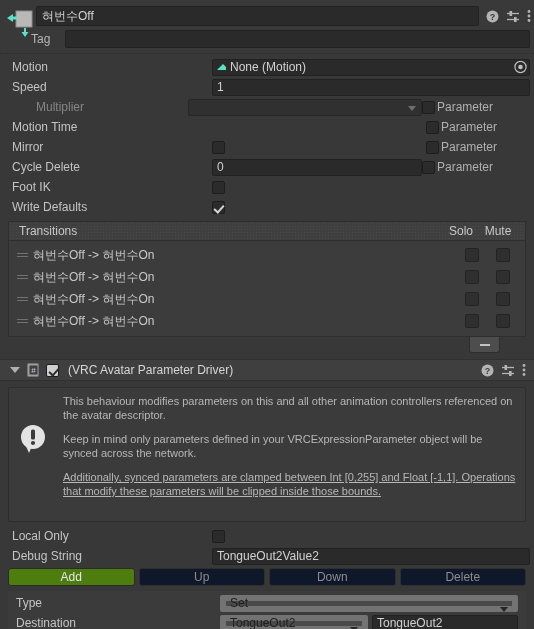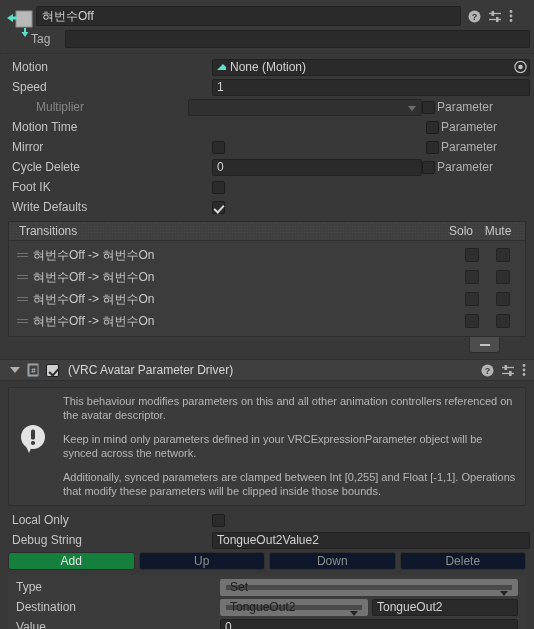--- a/index.html
+++ b/index.html
@@ -22,21 +22,21 @@
     height: 54px;
     background: #393939;
     position: relative;
     border-bottom: 1px dotted #2b2b2b;
   }
   .state-icon {
     position: absolute; left: 6px; top: 6px;
     width: 30px; height: 32px;
   }
   .name-row {
-    position: absolute; left: 36px; top: 5px; right: 18px; height: 22px;
+    position: absolute; left: 36px; top: 5px; right: 0; height: 22px;
     display: flex; align-items: center;
   }
   .name-field {
     flex: 1; height: 20px;
     background: #2a2a2a;
     border: 1px solid #212121;
     border-radius: 2px;
     color: #d2d2d2;
     font-size: 12px;
     padding: 0 5px;
@@ -170,31 +170,31 @@
   .helpbox {
     margin: 6px 8px 0 8px; background: #3b3b3b;
     border: 1px solid #2e2e2e; border-radius: 2px;
     padding: 6px 8px 7px 8px; position: relative;
     display: flex; gap: 12px;
   }
   .help-ic { width: 34px; flex: none; position: relative; }
   .help-ic svg { position: absolute; left: 3px; top: 30px; }
   .help-txt { flex: 1; font-size: 11px; line-height: 14px; color: #b7b7b7; }
   .help-txt p { margin-bottom: 10px; }
-  .help-txt p:last-child { margin-bottom: 0; }
+  .help-txt p:last-child { margin-bottom: 16px; text-decoration: underline; }
 
   
   .bottom { margin-top: 4px; }
   .btn-row { display: flex; gap: 4px; padding: 2px 8px 0 8px; height: 22px; }
   .btn {
     flex: 1; height: 18px; border-radius: 3px;
     display: flex; align-items: center; justify-content: center;
     font-size: 12px; border: 1px solid #2e2e2e;
   }
-  .btn.active { background: #15803d; color: #e6e6e6; border-color: #2b2b2b; }
+  .btn.active { background: #4d7c0f; color: #e6e6e6; border-color: #2b2b2b; }
   .btn.idle { background: #0f172a; color: #8d8d8d; }
 
   .sub-block { margin: 3px 8px 0 8px; background: #3b3b3b; padding: 2px 0 4px 0; }
   .sub-row { height: 20px; display: flex; align-items: center; padding: 0 4px 0 8px; }
   .sub-row .lbl { width: 204px; color: #c4c4c4; font-size: 12px; }
   .sub-ctrl { flex: 1; display: flex; align-items: center; gap: 4px; }
 
   .popup {
     height: 17px; background: #4a4a4a; border: 6px solid #737373;
     border-radius: 2px; color: #1f1f1f; font-size: 12px;

